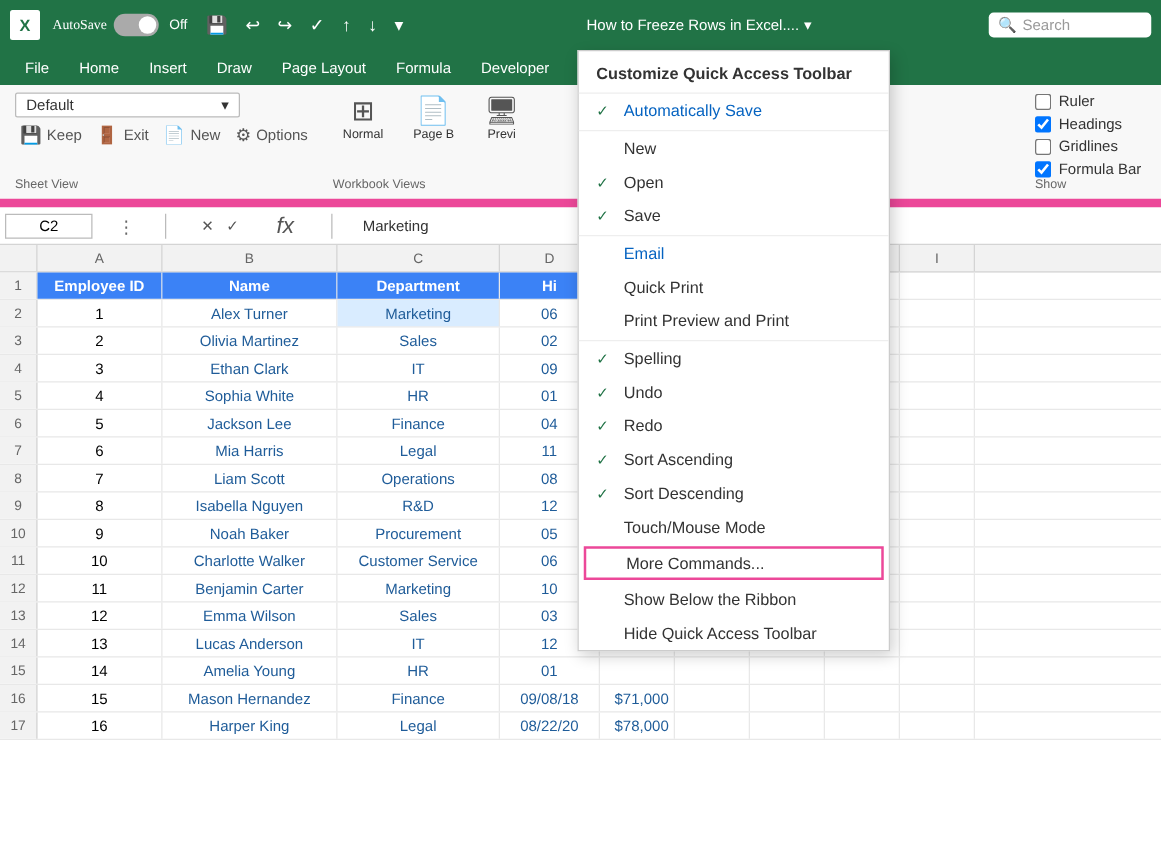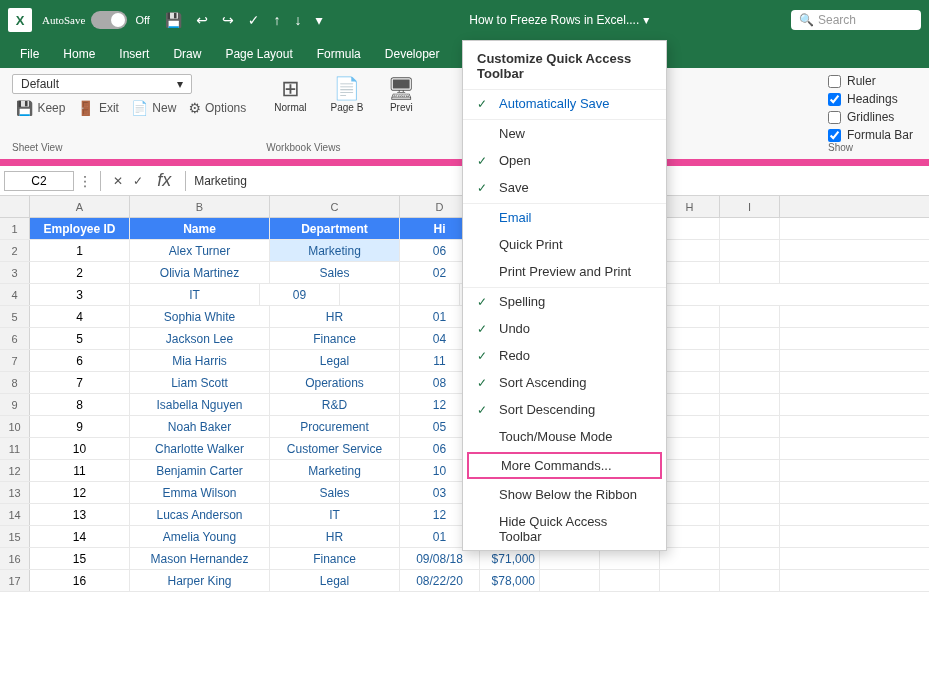--- a/index.html
+++ b/index.html
@@ -80,21 +80,21 @@
     .show-group {
       display: flex; flex-direction: column; padding: 4px 12px; margin-left: auto;
     }
     .show-checkboxes { display: flex; flex-direction: column; gap: 4px; }
     .show-checkbox-row { display: flex; align-items: center; gap: 6px; font-size: 12px; color: #333; }
     .show-label { font-size: 10px; color: #666; margin-top: auto; }
 
     
     .formula-bar {
       display: flex; align-items: center; background: #fff; border-bottom: 1px solid #d4d4d4;
-      padding: 3px 4px; height: 30px; gap: 4px;
+      padding: 3px 4px; height: 30px; gap: 20px;
     }
     .cell-ref {
       border: 1px solid #bbb; padding: 2px 6px; font-size: 12px; width: 70px; text-align: center;
     }
     .formula-divider { width: 1px; height: 20px; background: #bbb; margin: 0 4px; }
     .formula-btns { display: flex; align-items: center; gap: 2px; }
     .f-btn { font-size: 12px; color: #555; padding: 2px 4px; cursor: pointer; }
     .formula-fx { font-size: 18px; font-style: italic; color: #555; padding: 0 6px; }
     .formula-input { flex: 1; font-size: 12px; color: #333; }
 
@@ -130,21 +130,21 @@
     .cell.center { justify-content: center; }
     .cell.right { justify-content: flex-end; }
     .cell.selected { background: #d9ecff; }
 
     
     .dropdown-overlay {
       position: absolute; top: 0; left: 0; right: 0; bottom: 0; z-index: 10;
       pointer-events: none;
     }
     .dropdown-menu {
-      position: absolute; top: 40px; left: 462px; width: 205px;
+      position: absolute; top: 40px; left: 462px; width: 250px;
       background: #fff; border: 1px solid #ccc; box-shadow: 2px 4px 12px rgba(0,0,0,0.2);
       pointer-events: all; z-index: 100;
     }
     .dropdown-title {
       padding: 10px 14px 8px; font-size: 13px; color: #333; font-weight: 600;
       border-bottom: 1px solid #eee;
     }
     .menu-item {
       display: flex; align-items: center; padding: 6px 14px; cursor: pointer;
       font-size: 13px; color: #333; gap: 8px;
@@ -327,20 +327,21 @@
       <div class="cell col-d blue-text center">02</div>
       <div class="cell col-e"></div>
       <div class="cell col-f"></div>
       <div class="cell col-g"></div>
       <div class="cell col-h"></div>
       <div class="cell col-i"></div>
     </div>
     <div class="ss-row">
       <div class="row-num">4</div>
       <div class="cell col-a center">3</div>
+      <div class="cell col-b blue-text center">Ethan Clark</div>
       <div class="cell col-c blue-text center">IT</div>
       <div class="cell col-d blue-text center">09</div>
       <div class="cell col-e"></div>
       <div class="cell col-f"></div>
       <div class="cell col-g"></div>
       <div class="cell col-h"></div>
       <div class="cell col-i"></div>
     </div>
     <div class="ss-row">
       <div class="row-num">5</div>

